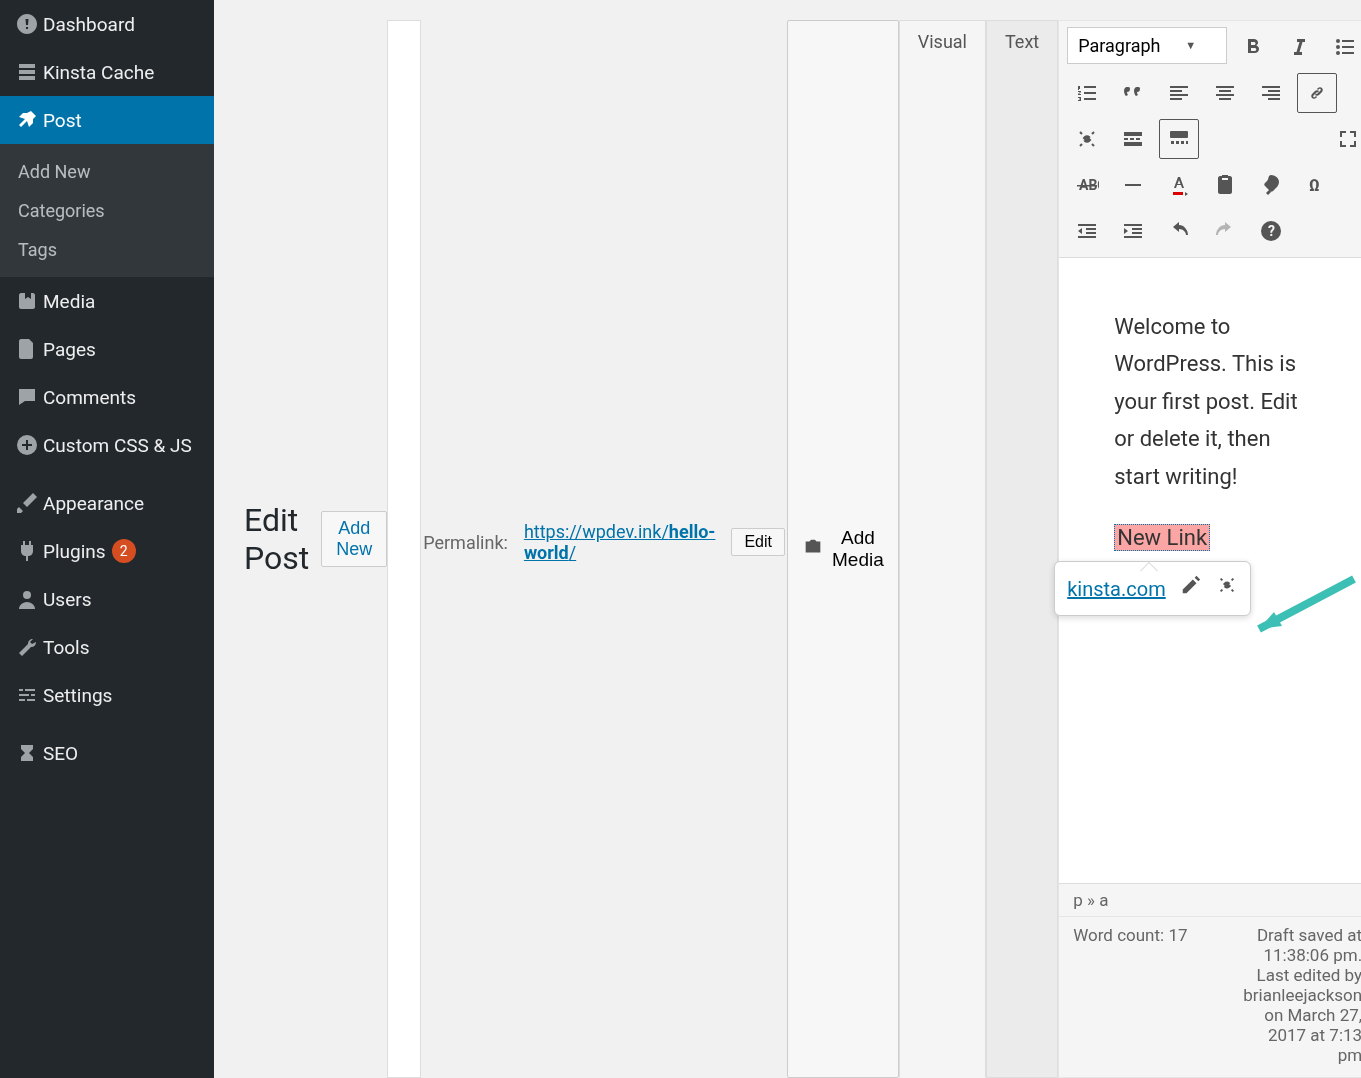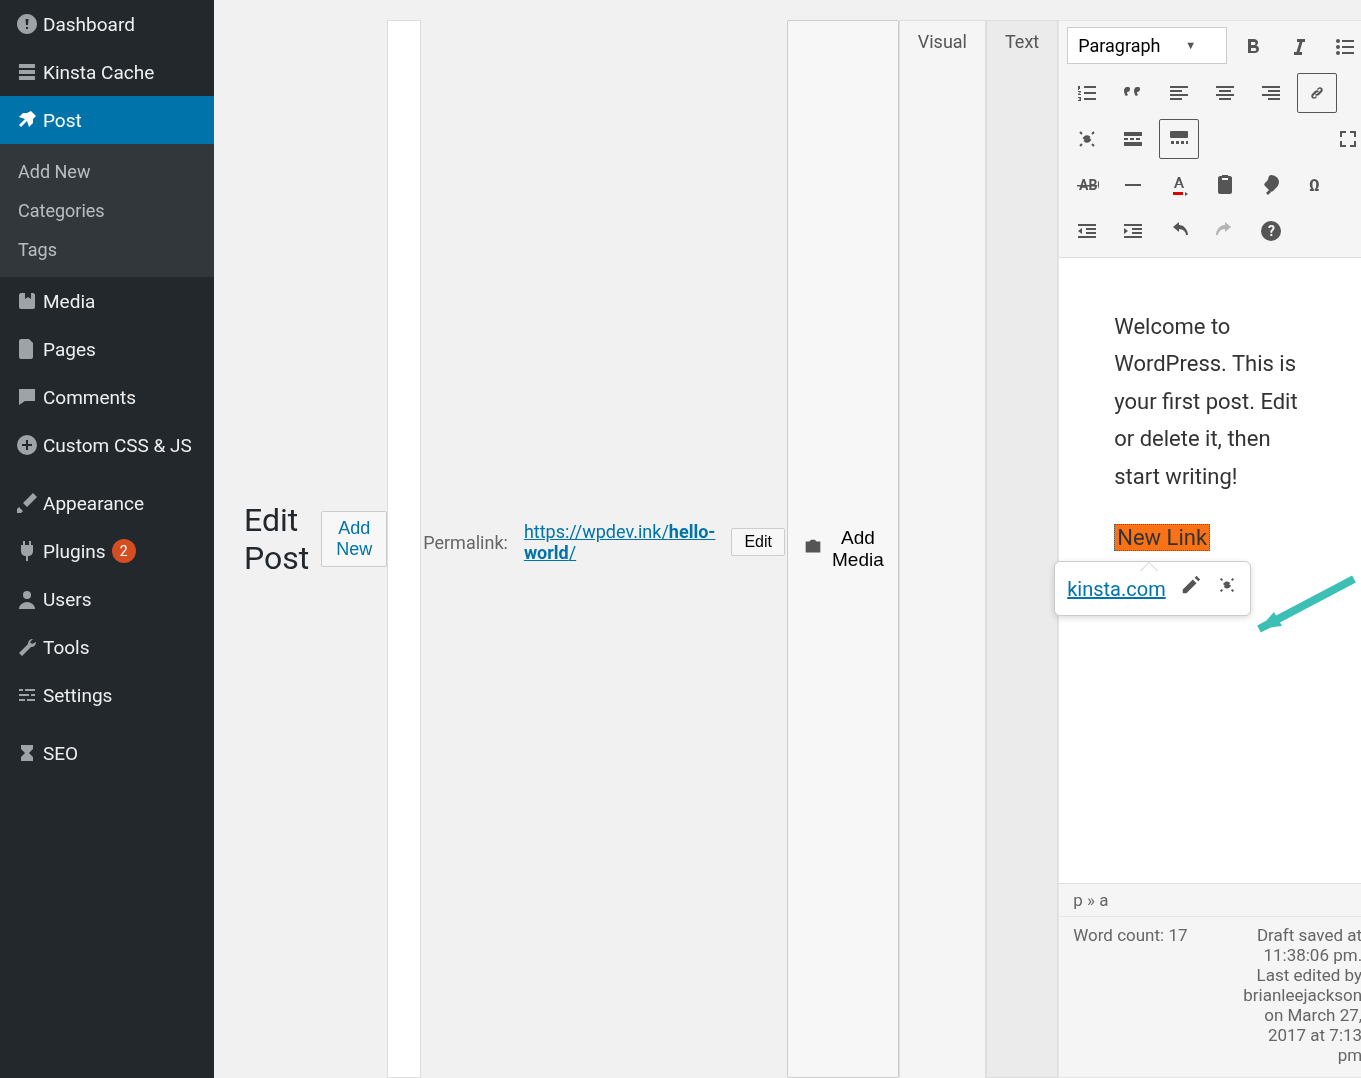--- a/index.html
+++ b/index.html
@@ -35,21 +35,21 @@
 .tb-row { display: flex; align-items: flex-start; gap: 6px; flex-wrap: wrap; }
 .tb-row + .tb-row { margin-top: 6px; }
 .format-select { border: 1px solid #ccc; background: #fff; padding: 7px 30px 7px 10px; font-size: 18px; position: relative; cursor: pointer; display: flex; align-items: center; width: 160px; justify-content: space-between; }
 .format-select::after { content: "▼"; font-size: 11px; color: #555; }
 .tb-btn { width: 40px; height: 40px; display: flex; align-items: center; justify-content: center; cursor: pointer; border-radius: 2px; }
 .tb-btn svg { width: 24px; height: 24px; fill: #555; }
 .tb-btn.boxed { border: 1px solid #555; }
 .tb-btn.right { margin-left: auto; }
 .content { flex: 1; padding: 50px 55px; font-size: 22px; line-height: 1.7; color: #333; position: relative; }
 .content p { margin-bottom: 24px; }
-.newlink { background: #f97316; border: 1px dotted #0073aa; padding: 0 2px; display: inline; position: relative; text-align: right; }
+.newlink { background: #fca5a5; border: 1px dotted #0073aa; padding: 0 2px; display: inline; position: relative; text-align: right; }
 .link-popup { position: absolute; left: -60px; top: 42px; background: #fff; border: 1px solid #ccc; box-shadow: 0 2px 6px rgba(0,0,0,.15); padding: 8px 12px; display: flex; align-items: center; gap: 14px; border-radius: 6px; }
 .link-popup::before { content: ""; position: absolute; top: -9px; left: 85px; border: 9px solid transparent; border-bottom-color: #ccc; }
 .link-popup::after { content: ""; position: absolute; top: -7px; left: 86px; border: 8px solid transparent; border-bottom-color: #fff; }
 .link-url { color: #0073aa; text-decoration: underline; font-size: 20px; }
 .popup-icon { cursor: pointer; }
 .popup-icon svg { width: 22px; height: 22px; fill: #555; }
 .arrow { position: absolute; left: 130px; top: 55px; pointer-events: none; }
 .status-bar { border-top: 1px solid #ddd; background: #f5f5f5; margin-top: auto; }
 .path-row { padding: 6px 14px; font-size: 17px; color: #666; border-bottom: 1px solid #e5e5e5; }
 .footer-row { display: flex; padding: 8px 14px 12px; font-size: 17px; color: #666; }

